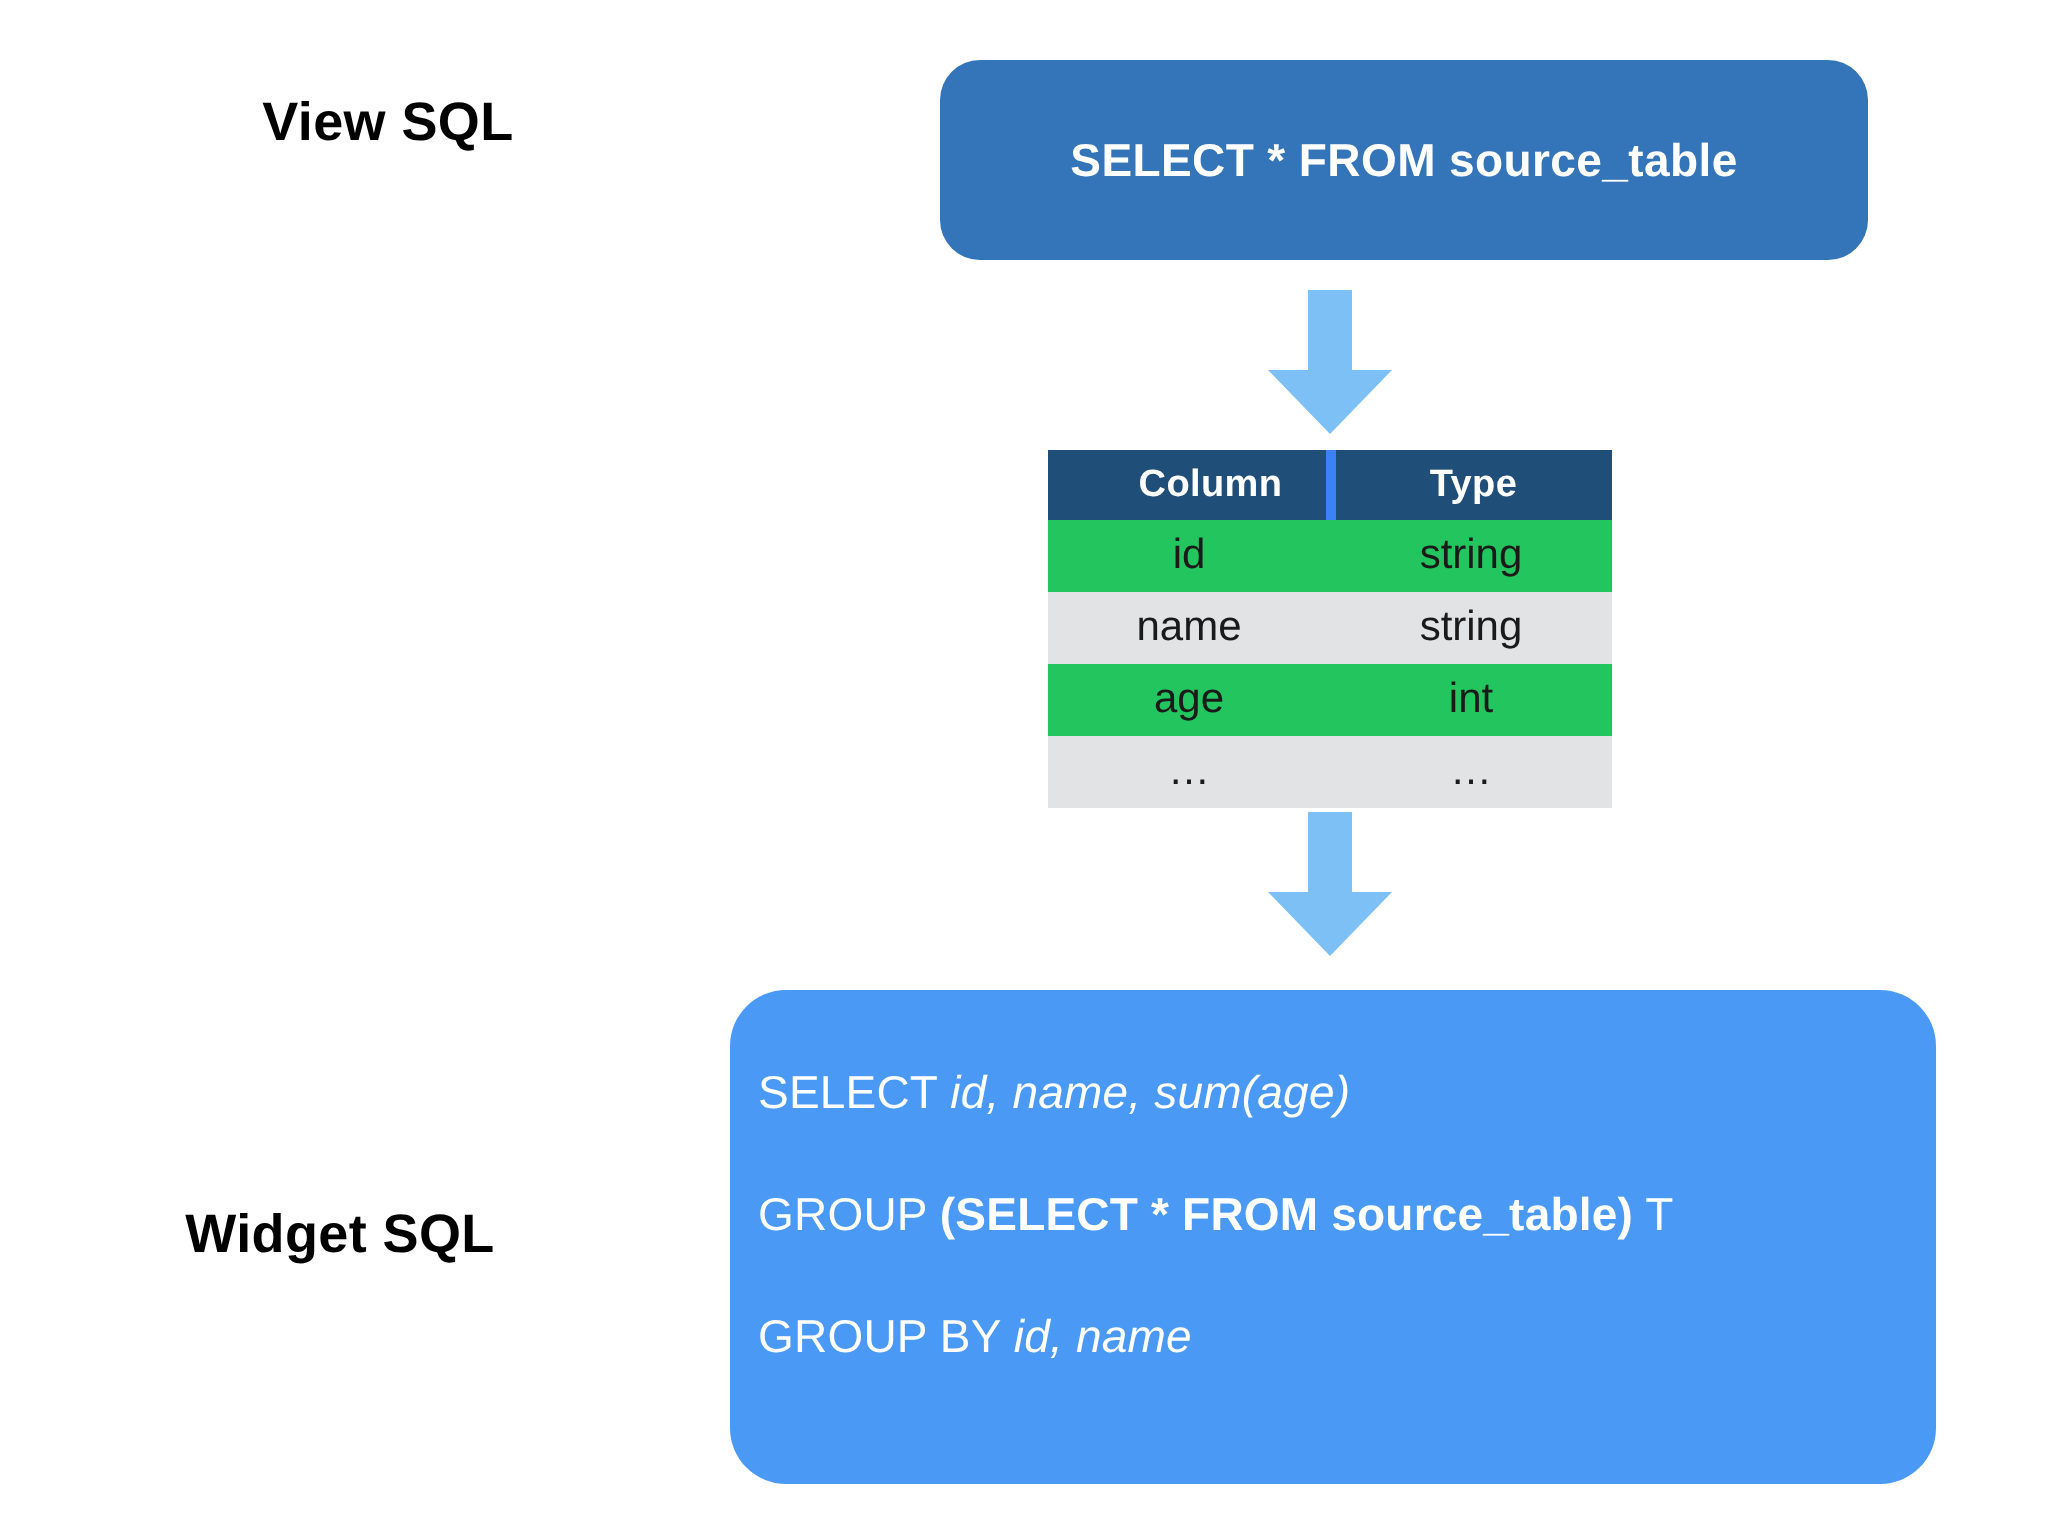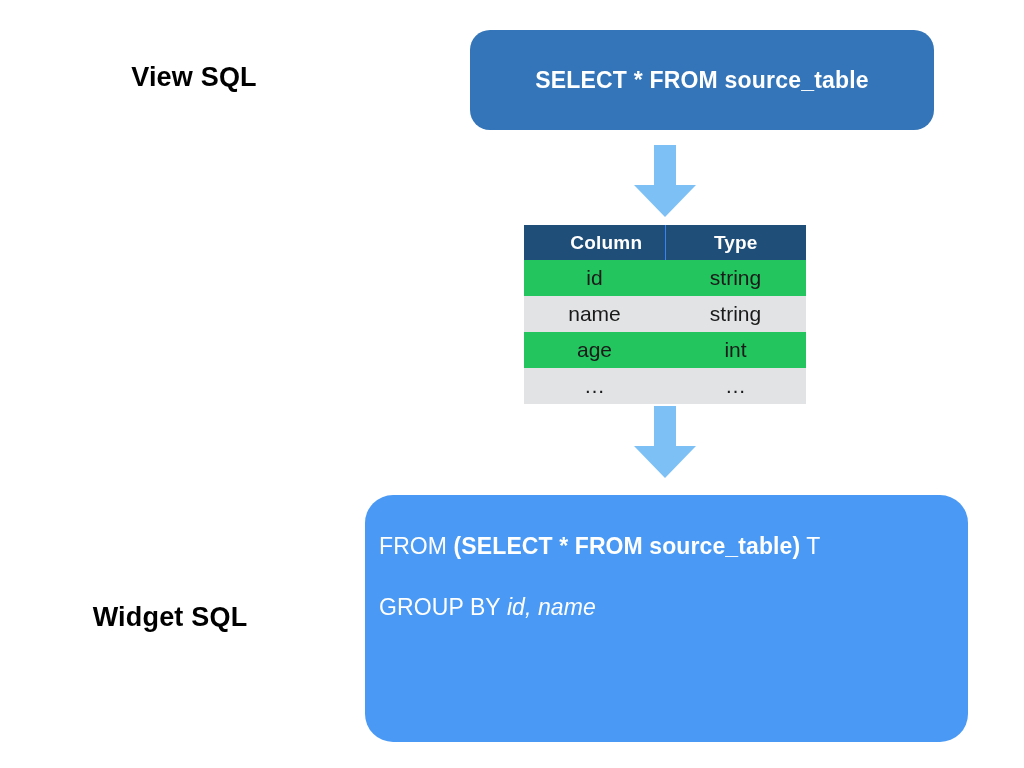--- a/index.html
+++ b/index.html
@@ -25,21 +25,21 @@
     font-family: "Liberation Sans", sans-serif;
     font-weight: bold;
     font-size: 27px;
     color: #000000;
     letter-spacing: 0.2px;
     white-space: nowrap;
     text-align: center;
     width: 340px;
     left: 0;
   }
-  #label-view-sql   { top: 62px; padding-left: 48px; }
+  #label-view-sql   { top: 46px; padding-left: 48px; }
   #label-view-model { top: 298px; }
   #label-widget-sql { top: 602px; }
 
   
   #view-sql-box {
     position: absolute;
     left: 470px;
     top: 30px;
     width: 464px;
     height: 100px;
@@ -81,21 +81,21 @@
     color: #ffffff;
     font-family: "Liberation Sans", sans-serif;
     font-weight: bold;
     font-size: 19px;
     height: 35px;
     text-align: center;
     vertical-align: middle;
     letter-spacing: 0.2px;
   }
   #view-model-table th.col-head-column {
-    border-right: 1px solid #3b82f6;
+    border-right: 5px solid #3b82f6;
     padding-left: 24px;
   }
   #view-model-table td {
     font-family: "Liberation Sans", sans-serif;
     font-weight: normal;
     font-size: 21px;
     color: #1a1a1a;
     height: 36px;
     text-align: center;
     vertical-align: middle;
@@ -178,23 +178,26 @@
   </table>
 
   <div class="arrow" id="arrow-2">
     <svg width="62" height="72" viewBox="0 0 62 72" xmlns="http://www.w3.org/2000/svg">
       <polygon points="20,0 42,0 42,40 62,40 31,72 0,40 20,40" fill="#7cc0f5"></polygon>
     </svg>
   </div>
 
   <div id="widget-sql-box">
 
-
     <div class="sql-line">
-      <span class="kw">FROM </span><span class="nested">(SELECT * FROM source_table)</span><span class="kw"> T</span>
+      <span class="kw">SELECT </span><span class="ident">id, name, sum(age)</span>
+    </div>
+
+    <div class="sql-line">
+      <span class="kw">GROUP </span><span class="nested">(SELECT * FROM source_table)</span><span class="kw"> T</span>
     </div>
 
     <div class="sql-line">
       <span class="kw">GROUP BY </span><span class="ident">id, name</span>
     </div>
 
   </div>
 
 </div>
 

